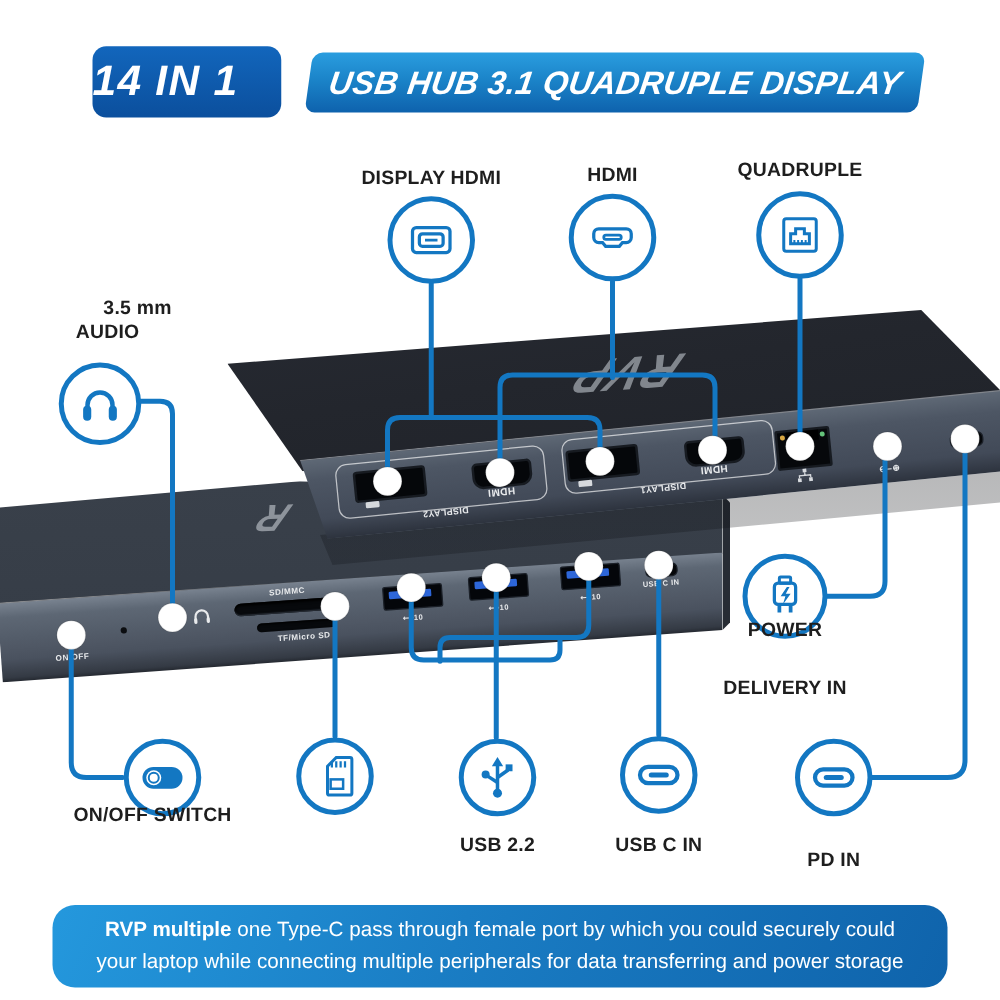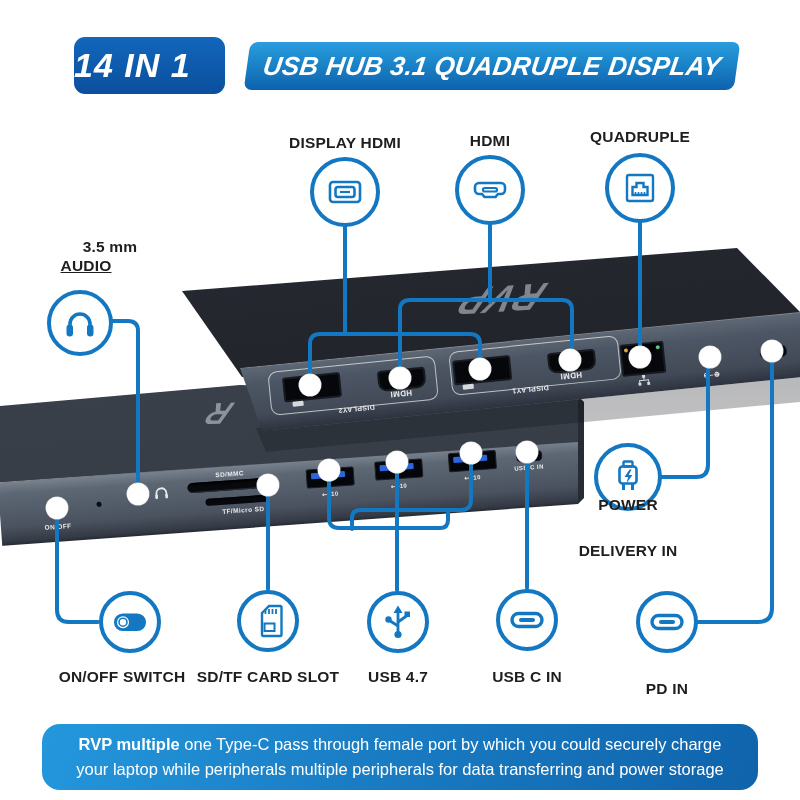--- a/index.html
+++ b/index.html
@@ -207,21 +207,21 @@
   <div class="lbl" style="left:640px;top:128px;">QUADRUPLE</div>
   <div class="circle c70" style="left:605px;top:153px;">
     <svg width="40" height="40" viewBox="0 0 40 40" fill="none" stroke="#1377c2" stroke-width="2.4">
       <rect x="7" y="7" width="26" height="26" rx="2"></rect>
       <path d="M12.5,27 v-8 h4 v-4 h7 v4 h4 v8 z"></path>
       <path d="M15.5,27 v-3 M18.5,27 v-3 M21.5,27 v-3 M24.5,27 v-3" stroke-width="1.6"></path>
     </svg>
   </div>
 
   <div class="lbl" style="left:86px;top:238px;margin-left:24px;">3.5 mm</div>
-  <div class="lbl" style="left:86px;top:257px;text-decoration:underline;">AUDIO</div>
+  <div class="lbl" style="left:86px;top:257px;">AUDIO</div>
   <div class="circle c66" style="left:47px;top:290px;">
     <svg width="40" height="40" viewBox="0 0 40 40">
       <path d="M10,27 v-6 a10,10 0 0 1 20,0 v6" fill="none" stroke="#1377c2" stroke-width="3.6"></path>
       <rect x="6.5" y="21.5" width="6.5" height="12" rx="3.2" fill="#1377c2"></rect>
       <rect x="27" y="21.5" width="6.5" height="12" rx="3.2" fill="#1377c2"></rect>
     </svg>
   </div>
 
   <div class="circle c68" style="left:594px;top:443px;">
     <svg width="40" height="40" viewBox="0 0 40 40">
@@ -234,43 +234,42 @@
   <div class="lbl" style="left:628px;top:496px;">POWER</div>
   <div class="lbl" style="left:628px;top:542px;">DELIVERY IN</div>
 
   <div class="circle c62" style="left:99px;top:591px;">
     <svg width="40" height="40" viewBox="0 0 40 40">
       <rect x="4" y="11.5" width="32" height="17.5" rx="8.75" fill="#1377c2"></rect>
       <circle cx="13" cy="20.2" r="6" fill="#ffffff"></circle>
       <circle cx="13" cy="20.2" r="4" fill="none" stroke="#1377c2" stroke-width="1.6"></circle>
     </svg>
   </div>
-  <div class="lbl" style="left:122px;top:668px;">ON/OFF SWITCH</div>
+  <div class="lbl" style="left:122px;top:644px;">ON/OFF SWITCH</div>
 
   <div class="circle c62" style="left:237px;top:590px;">
     <svg width="40" height="40" viewBox="0 0 40 40" fill="none" stroke="#1377c2" stroke-width="2.4">
       <path d="M14,12 l7,-7 h11 a1.5,1.5 0 0 1 1.5,1.5 v27 a1.5,1.5 0 0 1 -1.5,1.5 h-16.5 a1.5,1.5 0 0 1 -1.5,-1.5 z"></path>
       <path d="M17.5,8 v5 M21,8 v5 M24.5,8 v5 M28,8 v5" stroke-width="1.8"></path>
       <rect x="16.5" y="22.5" width="10" height="7.5" stroke-width="2"></rect>
     </svg>
   </div>
-  <div class="lbl" style="left:268px;top:668px;">SD/TF CARD SLOT</div>
 
   <div class="circle c62" style="left:367px;top:591px;">
     <svg width="40" height="40" viewBox="0 0 40 40">
       <path d="M20,32 V9" stroke="#1377c2" stroke-width="2.8"></path>
       <path d="M20,3.5 l-4.5,7.5 h9 z" fill="#1377c2"></path>
       <path d="M20,24 l-8.5,-5.5" stroke="#1377c2" stroke-width="2.8"></path>
       <circle cx="10.5" cy="17.5" r="3.2" fill="#1377c2"></circle>
       <path d="M20,20 l8.5,-6" stroke="#1377c2" stroke-width="2.8"></path>
       <rect x="26.5" y="9.5" width="5.5" height="5.5" fill="#1377c2"></rect>
       <circle cx="20" cy="32.5" r="3.6" fill="#1377c2"></circle>
     </svg>
   </div>
-  <div class="lbl" style="left:398px;top:668px;">USB 4.7</div>
+  <div class="lbl" style="left:398px;top:668px;">USB 2.2</div>
 
   <div class="circle c62" style="left:496px;top:589px;">
     <svg width="40" height="40" viewBox="0 0 40 40">
       <rect x="5" y="13.5" width="30" height="13" rx="6.5" fill="none" stroke="#1377c2" stroke-width="3.4"></rect>
       <rect x="12" y="18" width="16" height="4" rx="2" fill="#1377c2"></rect>
     </svg>
   </div>
   <div class="lbl" style="left:527px;top:668px;">USB C IN</div>
 
   <div class="circle c62" style="left:636px;top:591px;">
@@ -281,17 +280,17 @@
   </div>
   <div class="lbl" style="left:667px;top:680px;">PD IN</div>
 
   <div class="abs" style="left:42px;top:724px;width:716px;height:66px;border-radius:18px;
               background:linear-gradient(115deg,#2498dd 0%,#1a7dc4 45%,#0f63ab 100%);
               color:#fff;font-size:16.5px;line-height:1.5;text-align:center;
               display:flex;align-items:center;justify-content:center;padding:0 30px;box-sizing:border-box;">
     <div>
       <b style="font-weight:800;">RVP multiple</b>
       <span> </span>
-      <span>one Type-C pass through female port by which you could securely charge your laptop while peripherals multiple peripherals for data transferring and power storage</span>
+      <span>one Type-C pass through female port by which you could securely could your laptop while connecting multiple peripherals for data transferring and power storage</span>
     </div>
   </div>
 
 </div>
 
 </body></html>

